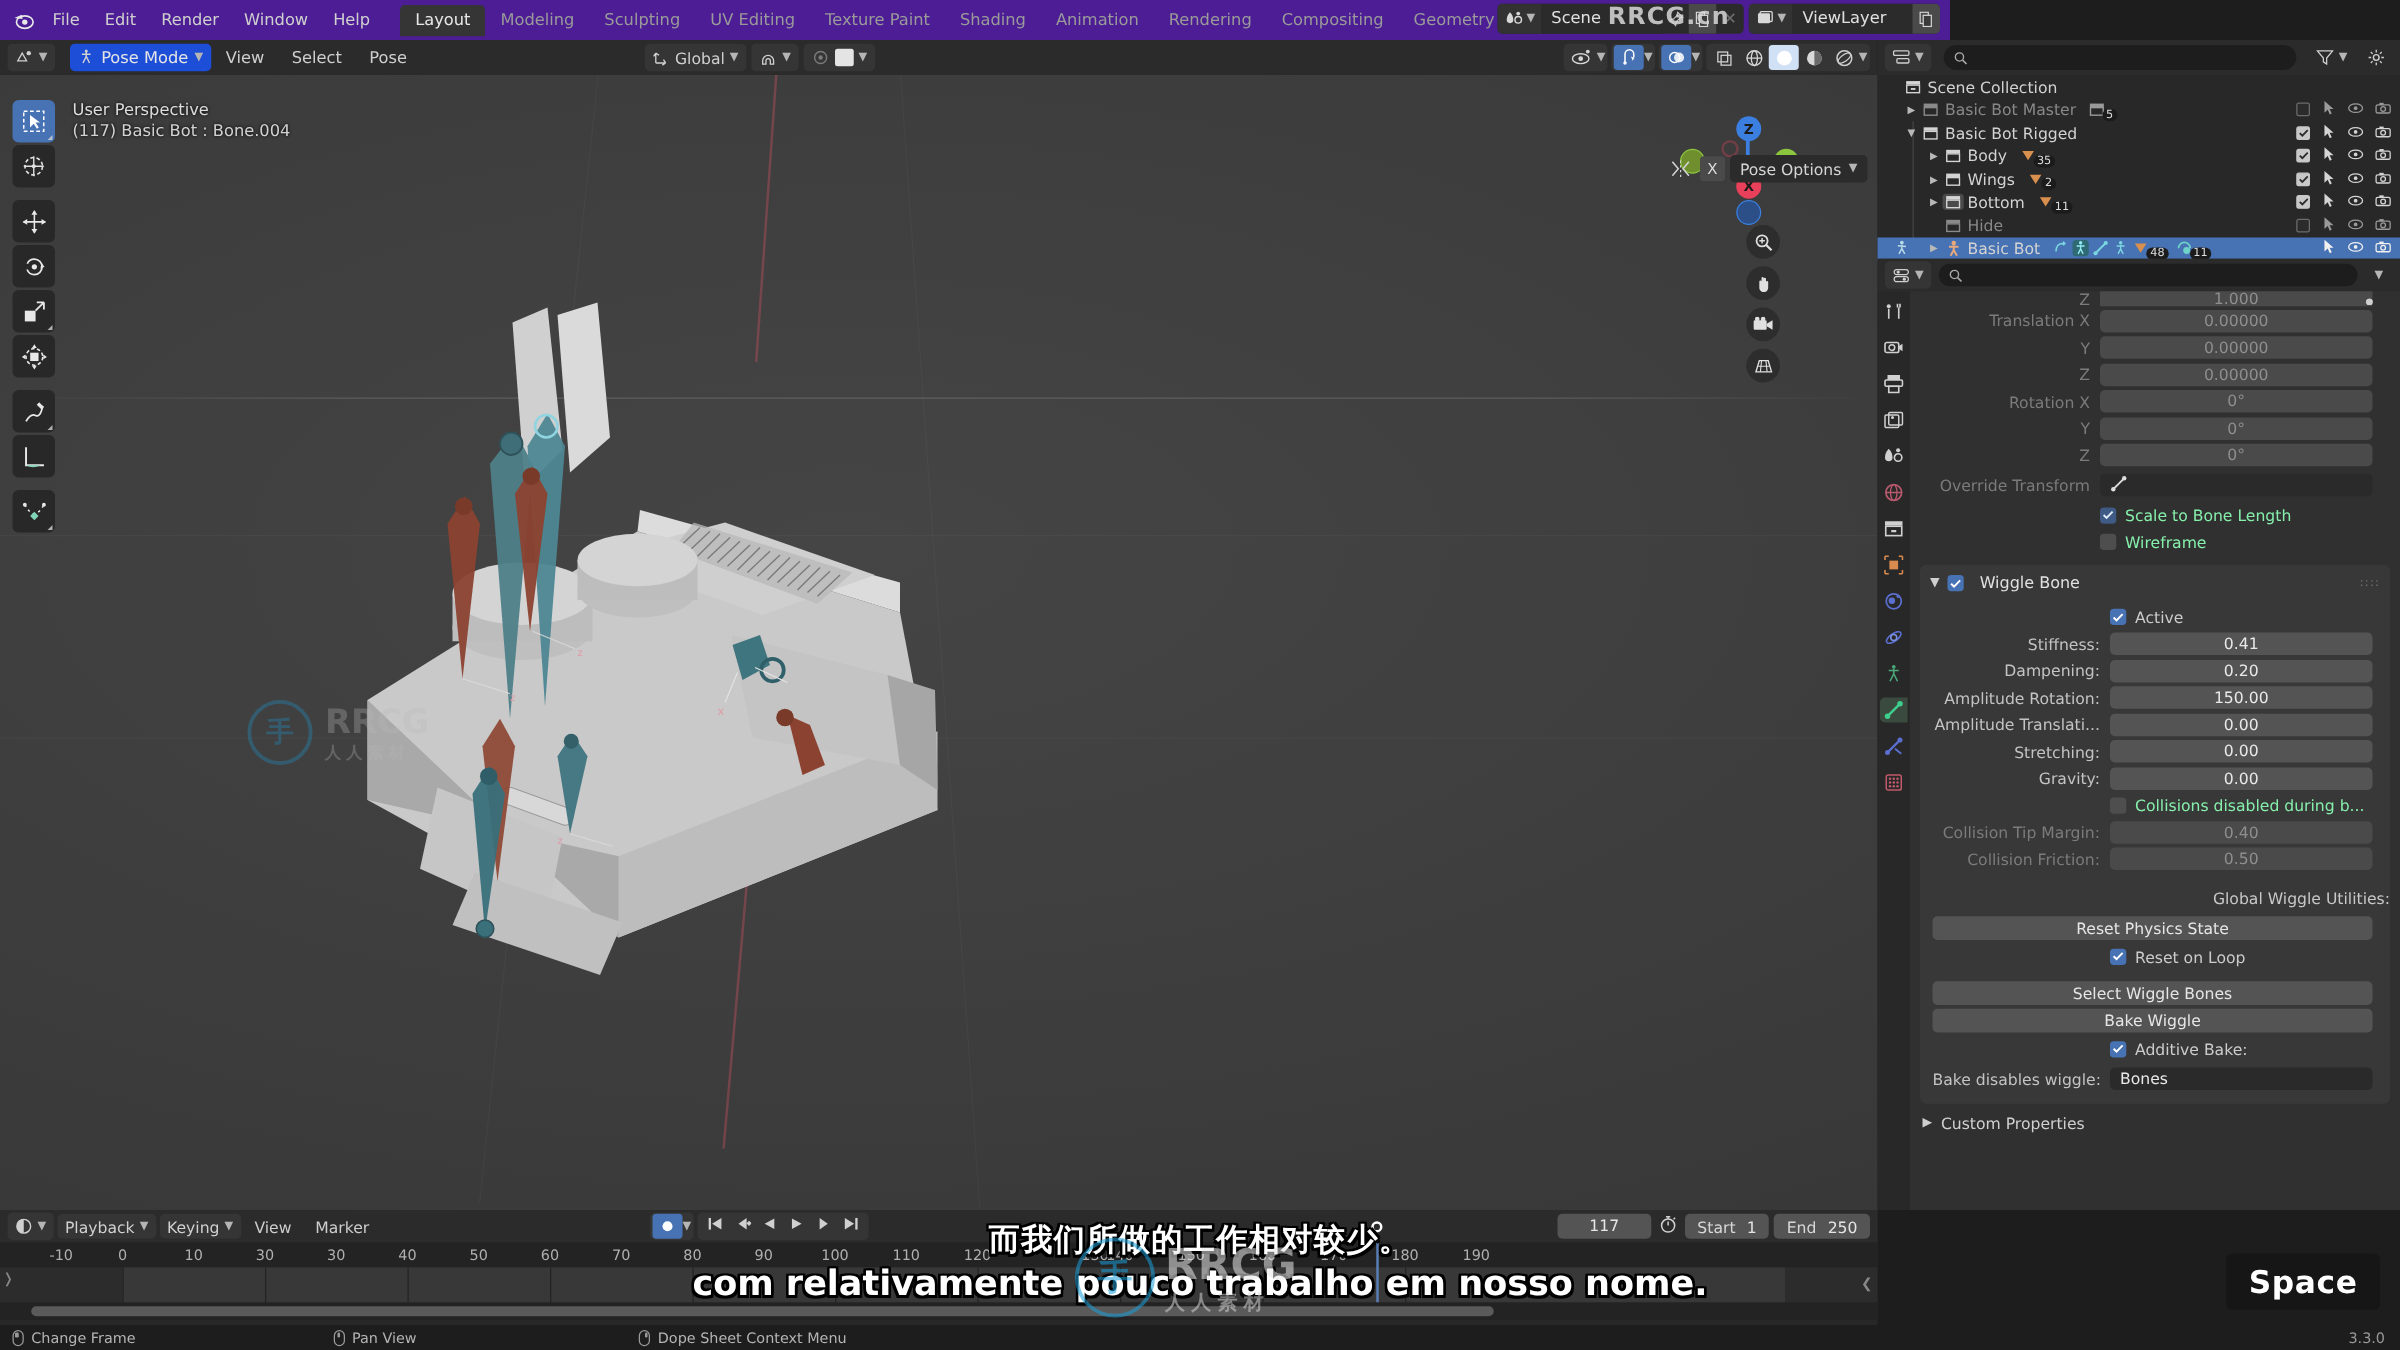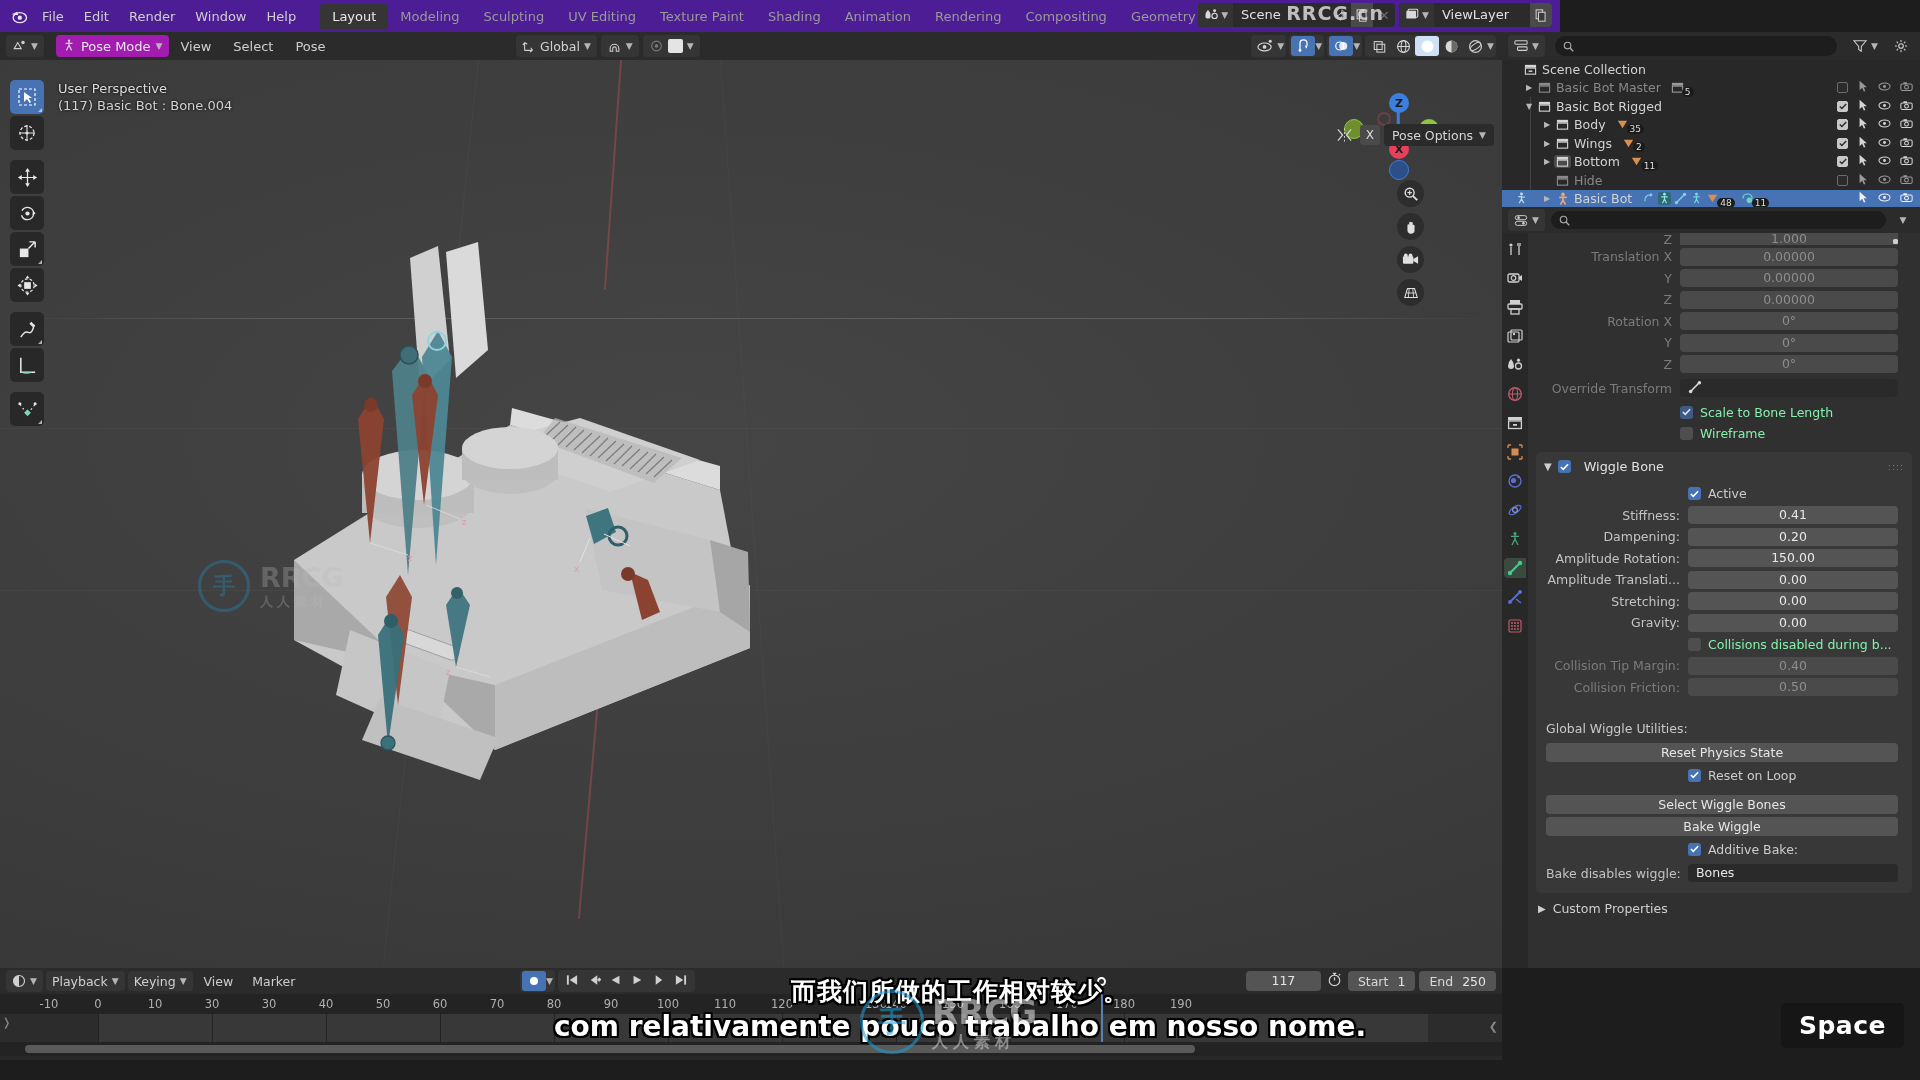--- a/index.html
+++ b/index.html
@@ -44,21 +44,21 @@
   .chev { font-size: 9px; color: #b5b5b5; }
 
   
   .vp-header {
     position: absolute; left: 0; top: 32px; width: 1502px; height: 28px;
     background: #2b2b2b; display: flex; align-items: center; padding: 0 6px; gap: 2px;
   }
   .hbtn { height: 22px; display:flex; align-items:center; gap:4px; padding: 0 6px; border-radius: 4px; color:#d0d0d0; font-size:12.5px;}
   .hbtn.box { background: #353535; }
   .hdr-sep { width: 8px; }
-  .mode-sel { display:flex; align-items:center; background:#a21caf; border-radius:4px; height:22px; padding:0 6px; gap:5px; }
+  .mode-sel { display:flex; align-items:center; background:#1d4ed8; border-radius:4px; height:22px; padding:0 6px; gap:5px; }
   .vp-header-right { position:absolute; right: 6px; top: 3px; display:flex; align-items:center; gap:3px; }
   .grp { display:flex; align-items:center; background:#353535; border-radius:4px; height:22px; padding:0 2px; }
   .shade-btn { width:24px; height:20px; border-radius:3px; display:flex; align-items:center; justify-content:center; }
   .shade-btn.on { background:#d0e0f5; }
   .toggle-on { background:#4772b3 !important; }
 
   
   .viewport {
     position: absolute; left: 0; top: 60px; width: 1502px; height: 908px;
     background: #3d3d3d; overflow: hidden;
@@ -1176,21 +1176,21 @@
           </div>
           <div class="prow">
             <div class="plabel dim">Collision Tip Margin:</div>
             <div class="pfield dim">0.40</div>
           </div>
           <div class="prow">
             <div class="plabel dim">Collision Friction:</div>
             <div class="pfield dim">0.50</div>
           </div>
 
-          <div class="sec-label" style="margin-top:20px;">Global Wiggle Utilities:</div>
+          <div class="sec-label" style="margin-top:10px;text-align:right;">Global Wiggle Utilities:</div>
           <div class="opbtn">Reset Physics State</div>
           <div class="pcheckrow">
             <div class="pcheck-spacer"></div>
             <span class="chk">
                 <svg width="9" height="8" viewBox="0 0 10 8">
                   <path d="M1 4 L3.6 6.6 L9 1" stroke="#fff" stroke-width="1.8" fill="none"></path>
                 </svg>
               </span>
             <span class="chk-label">Reset on Loop</span>
             <span class="pdot" style="position:absolute; right:22px;"></span>
@@ -1335,20 +1335,35 @@
       </div>
     </div>
 
     <div class="tl-scroll">
       <div class="tl-scrollbar" style="left:25px; width:1170px;"></div>
     </div>
     <div style="position:absolute;left:2px;top:48px;color:#888;font-size:11px;">❭</div>
     <div style="position:absolute;right:4px;top:52px;color:#888;font-size:11px;">❮</div>
   </div>
 
+  <div class="statusbar">
+    <div class="st-item">
+      <span class="mouse-ico"></span>
+      <span>Change Frame</span>
+    </div>
+    <div class="st-item" style="margin-left:130px;">
+      <span class="mouse-ico mid"></span>
+      <span>Pan View</span>
+    </div>
+    <div class="st-item" style="margin-left:150px;">
+      <span class="mouse-ico right"></span>
+      <span>Dope Sheet Context Menu</span>
+    </div>
+    <div class="status-ver">3.3.0</div>
+  </div>
 
   <div class="subtitle sub-cn">而我们所做的工作相对较少。</div>
   <div class="subtitle sub-pt">com relativamente pouco trabalho em nosso nome.</div>
   <div class="space-key">Space</div>
   <div class="wm wm-bot">
     <div class="wm-circle" style="width:64px;height:64px;font-size:28px;">手</div>
     <div>
       <div class="wm-txt" style="font-size:34px; color:#e8e8e8;">RRCG</div>
       <div class="wm-txt" style="font-size:16px; letter-spacing:5px; color:#d0d0d0;">人人素材</div>
     </div>

